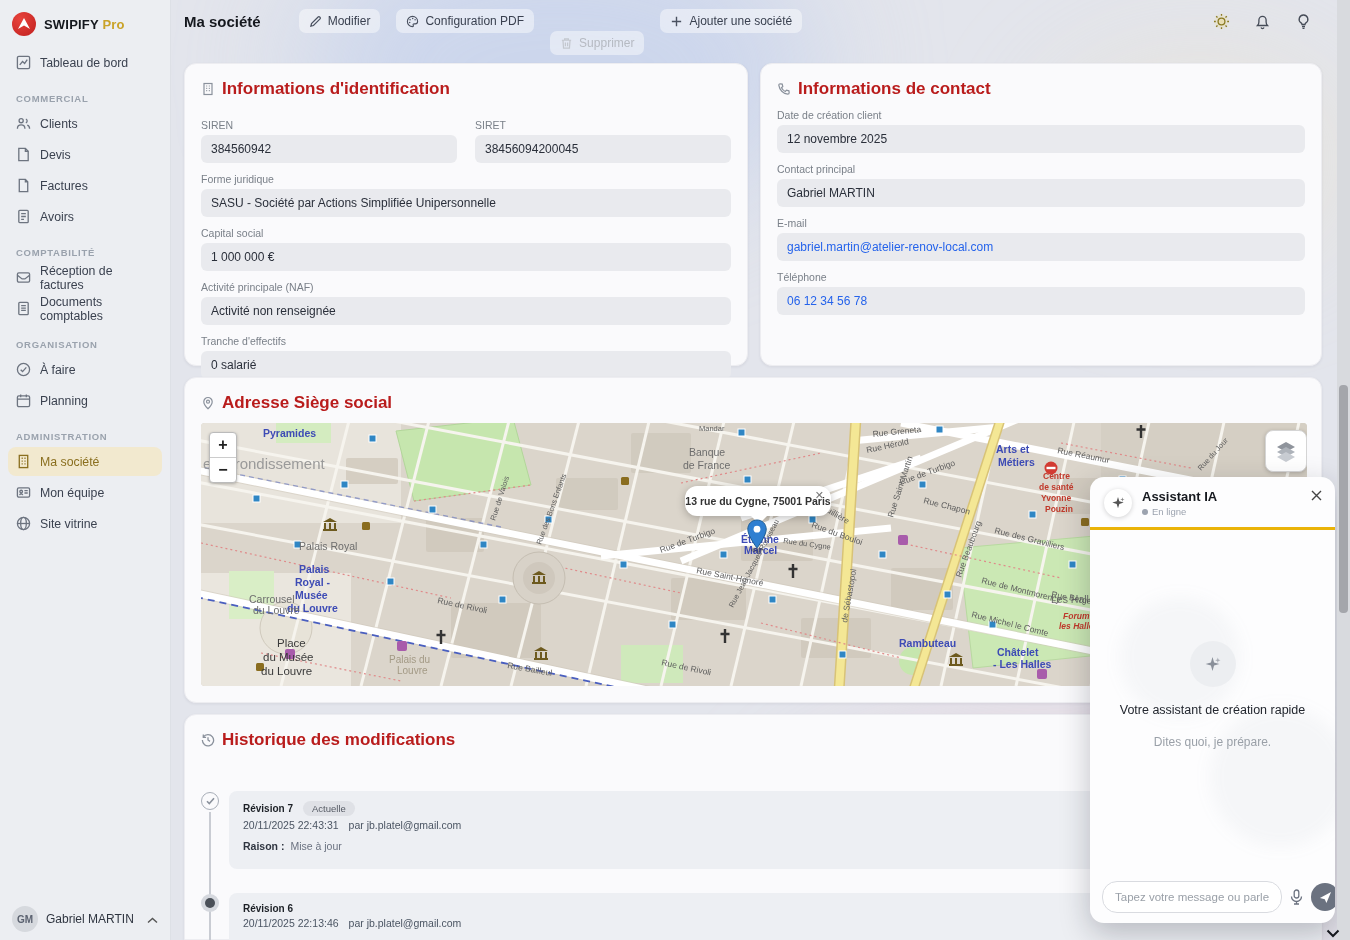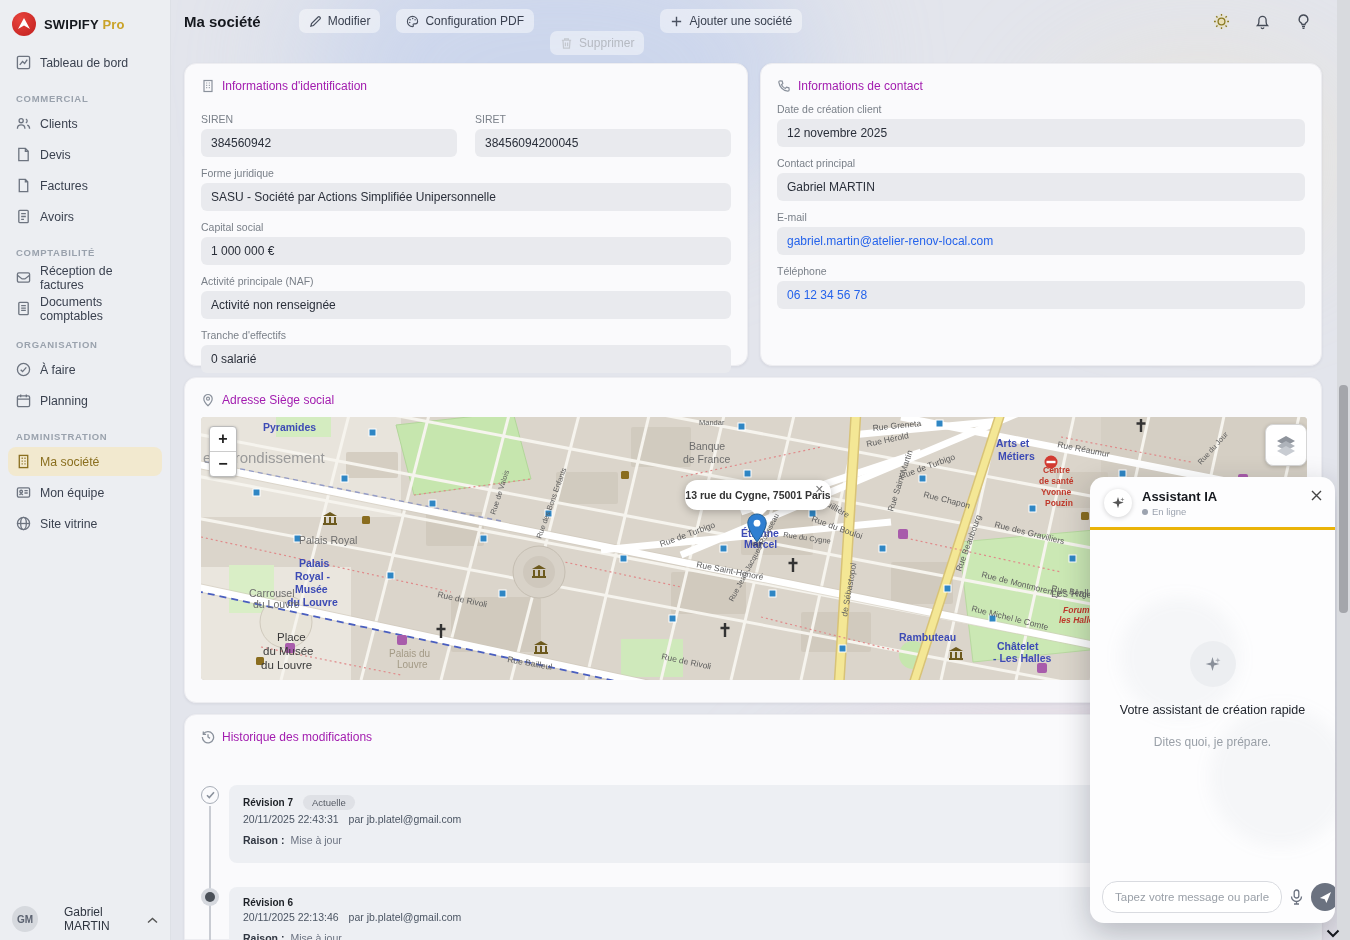--- a/index.html
+++ b/index.html
@@ -18,21 +18,21 @@
   .logo{display:flex;align-items:center;gap:8px;padding:12px 12px 10px 12px;}
   .logo-mark{width:24px;height:24px;border-radius:50%;background:radial-gradient(circle at 35% 30%,#e8433c,#c01f1f);display:flex;align-items:center;justify-content:center;}
   .logo-mark svg{display:block;}
   .brand{font-size:13px;font-weight:bold;color:#15181e;letter-spacing:.2px;}
   .brand .pro{color:#c9a227;}
   .side-section{margin:16px 16px 5px 16px;font-size:9.5px;font-weight:bold;color:#9aa2ad;letter-spacing:.7px;}
   .side-item{height:29px;margin:2px 8px;padding:0 8px;border-radius:8px;display:flex;align-items:center;gap:9px;font-size:12.3px;color:#3b4250;cursor:pointer;}
   .side-item .ic{width:15px;height:15px;color:#6d7480;flex:0 0 15px;display:flex;}
   .side-item.active{background:#f2e9cf;color:#8a6f1f;}
   .side-item.active .ic{color:#8a6f1f;}
-  .side-user{position:absolute;left:0;bottom:0;width:170px;height:42px;display:flex;align-items:center;gap:26px;padding:0 12px;box-sizing:border-box;cursor:pointer;}
+  .side-user{position:absolute;left:0;bottom:0;width:170px;height:42px;display:flex;align-items:center;gap:8px;padding:0 12px;box-sizing:border-box;cursor:pointer;}
   .avatar{width:26px;height:26px;border-radius:50%;background:#d6d9de;color:#5b6270;font-size:10px;font-weight:bold;display:flex;align-items:center;justify-content:center;}
   .side-user .uname{font-size:12px;color:#2f3540;flex:1;}
   .side-user .chev{color:#555;}
 
   
   .topbar{position:absolute;left:170px;top:0;width:1166px;height:42px;display:flex;align-items:center;z-index:4;}
   .page-title{font-size:15px;font-weight:bold;color:#15181e;margin-left:14px;}
   .tb-actions{display:flex;align-items:center;gap:16px;margin-left:38px;}
   .tb-btn{display:flex;align-items:flex-end;gap:6px;font-size:12px;color:#3a4150;background:rgba(255,255,255,.45);border:none;border-radius:7px;padding:5px 10px;cursor:pointer;font-family:inherit;}
   .tb-btn .ic{width:13px;height:13px;display:flex;color:#4a5160;}
@@ -43,21 +43,21 @@
   .tb-ic.sun{color:#8a7a22;background:radial-gradient(circle,rgba(240,210,90,.45),rgba(240,210,90,0) 70%);border-radius:50%;}
 
   
   .card{position:absolute;background:#fafafc;border:1px solid #ededf1;border-radius:12px;box-shadow:0 1px 3px rgba(30,35,60,.07);box-sizing:border-box;padding:15px 16px;}
   .card-id{left:184px;top:63px;width:564px;height:303px;}
   .card-contact{left:760px;top:63px;width:562px;height:303px;}
   .card-address{left:184px;top:377px;width:1138px;height:326px;}
   .card-history{left:184px;top:714px;width:1138px;height:226px;border-bottom-left-radius:0;border-bottom-right-radius:0;}
   .card-h{display:flex;align-items:center;gap:7px;margin-bottom:10px;}
   .card-h .ic{width:14px;height:14px;color:#8a919c;display:flex;}
-  .card-h .t{font-size:12px;font-weight:normal;color:#a21caf;}
+  .card-h .t{font-size:17px;font-weight:bold;color:#b91c1c;}
   .f-label{font-size:10.5px;color:#7a8089;margin:10px 0 4px 0;}
   .f-value{font-size:12px;color:#2a2f3a;background:#e9eaee;border-radius:6px;padding:7px 10px;}
   .f-value a{color:#2563eb;text-decoration:none;}
   .grid2{display:grid;grid-template-columns:1fr 1fr;column-gap:18px;}
 
   
   .map{position:relative;margin-top:8px;width:1106px;height:263px;border-radius:4px;overflow:hidden;background:#e7e2da;}
   .map svg.base{position:absolute;left:0;top:0;}
   .zoomctl{position:absolute;left:8px;top:9px;width:26px;border:1px solid #bbb;border-radius:4px;background:#fff;box-shadow:0 1px 3px rgba(0,0,0,.25);overflow:hidden;}
   .zoomctl .zb{height:24px;display:flex;align-items:center;justify-content:center;font-size:16px;font-weight:bold;color:#222;cursor:pointer;}

